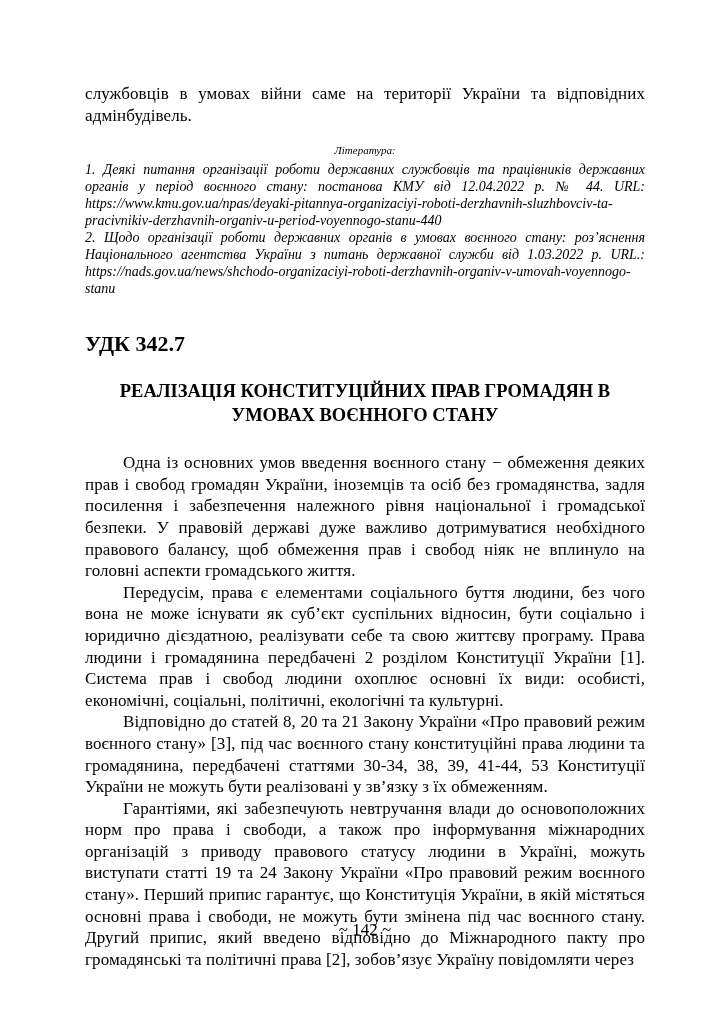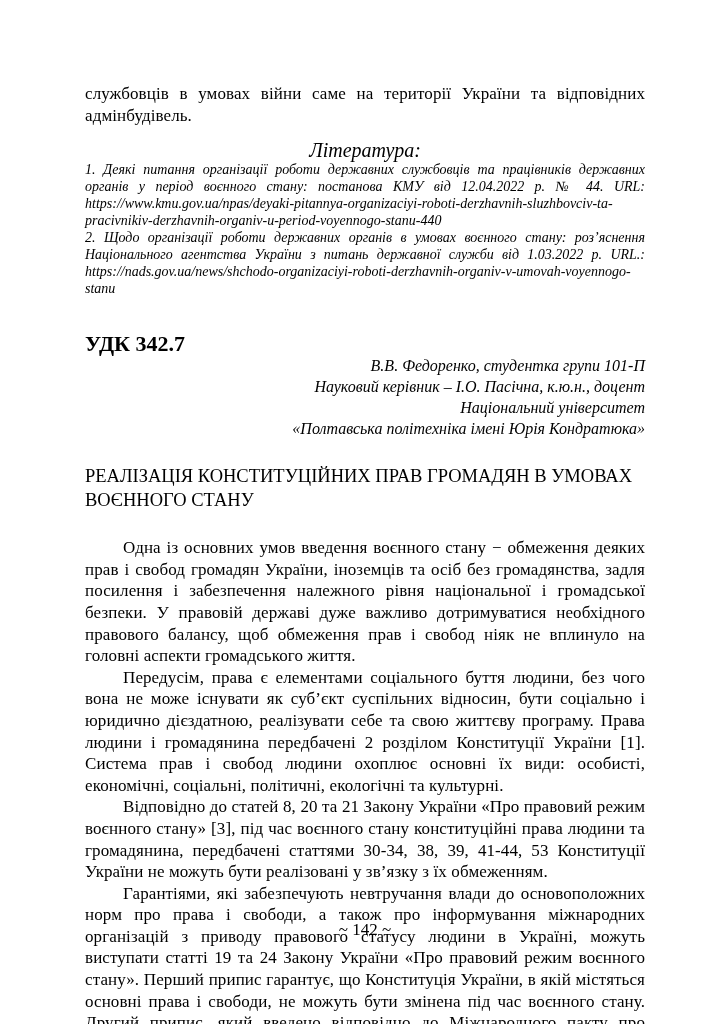--- a/index.html
+++ b/index.html
@@ -35,21 +35,21 @@
     line-height: 21.6px;
     text-align: justify;
     letter-spacing: 0.1px;
   }
   .body-text.indent {
     text-indent: 38px;
   }
   
   .lit-heading {
     margin: 14px 0 0 0;
-    font-size: 20px;
+    font-size: 11px;
     line-height: 21px;
     font-style: italic;
     text-align: center;
   }
   .lit-item {
     margin: 0;
     font-size: 14px;
     line-height: 17px;
     font-style: italic;
     text-align: justify;
@@ -71,22 +71,22 @@
     font-size: 16px;
     line-height: 21px;
     font-style: italic;
     text-align: right;
   }
   
   .article-title {
     margin: 26px 0 0 0;
     font-size: 18.5px;
     line-height: 23.5px;
-    font-weight: normal;
-    text-align: left;
+    font-weight: bold;
+    text-align: center;
     text-transform: none;
   }
   .body-block {
     margin-top: 25px;
   }
   
   .footer {
     position: absolute;
     left: 85px;
     top: 919px;
@@ -105,26 +105,20 @@
     <p class="body-text">службовців в умовах війни саме на території України та відповідних адмінбудівель.</p>
 
     <p class="lit-heading">Література:</p>
 
     <p class="lit-item">1. Деякі питання організації роботи державних службовців та працівників державних органів у період воєнного стану: постанова КМУ від 12.04.2022 р. № 44. URL: https://www.kmu.gov.ua/npas/deyaki-pitannya-organizaciyi-roboti-derzhavnih-sluzhbovciv-ta-pracivnikiv-derzhavnih-organiv-u-period-voyennogo-stanu-440</p>
 
     <p class="lit-item">2. Щодо організації роботи державних органів в умовах воєнного стану: роз’яснення Національного агентства України з питань державної служби від 1.03.2022 р. URL.: https://nads.gov.ua/news/shchodo-organizaciyi-roboti-derzhavnih-organiv-v-umovah-voyennogo-stanu</p>
 
     <p class="udc">УДК 342.7</p>
 
-    <div class="authors">
-      <p class="author-line">В.В. Федоренко, студентка групи 101-П</p>
-      <p class="author-line">Науковий керівник – І.О. Пасічна, к.ю.н., доцент</p>
-      <p class="author-line">Національний університет</p>
-      <p class="author-line">«Полтавська політехніка імені Юрія Кондратюка»</p>
-    </div>
 
     <h1 class="article-title">РЕАЛІЗАЦІЯ КОНСТИТУЦІЙНИХ ПРАВ ГРОМАДЯН В УМОВАХ ВОЄННОГО СТАНУ</h1>
 
     <div class="body-block">
       <p class="body-text indent">Одна із основних умов введення воєнного стану − обмеження деяких прав і свобод громадян України, іноземців та осіб без громадянства, задля посилення і забезпечення належного рівня національної і громадської безпеки. У правовій державі дуже важливо дотримуватися необхідного правового балансу, щоб обмеження прав і свобод ніяк не вплинуло на головні аспекти громадського життя.</p>
       <p class="body-text indent">Передусім, права є елементами соціального буття людини, без чого вона не може існувати як суб’єкт суспільних відносин, бути соціально і юридично дієздатною, реалізувати себе та свою життєву програму. Права людини і громадянина передбачені 2 розділом Конституції України [1]. Система прав і свобод людини охоплює основні їх види: особисті, економічні, соціальні, політичні, екологічні та культурні.</p>
       <p class="body-text indent">Відповідно до статей 8, 20 та 21 Закону України «Про правовий режим воєнного стану» [3], під час воєнного стану конституційні права людини та громадянина, передбачені статтями 30-34, 38, 39, 41-44, 53 Конституції України не можуть бути реалізовані у зв’язку з їх обмеженням.</p>
       <p class="body-text indent">Гарантіями, які забезпечують невтручання влади до основоположних норм про права і свободи, а також про інформування міжнародних організацій з приводу правового статусу людини в Україні, можуть виступати статті 19 та 24 Закону України «Про правовий режим воєнного стану». Перший припис гарантує, що Конституція України, в якій містяться основні права і свободи, не можуть бути змінена під час воєнного стану. Другий припис, який введено відповідно до Міжнародного пакту про громадянські та політичні права [2], зобов’язує Україну повідомляти через</p>
     </div>
 

